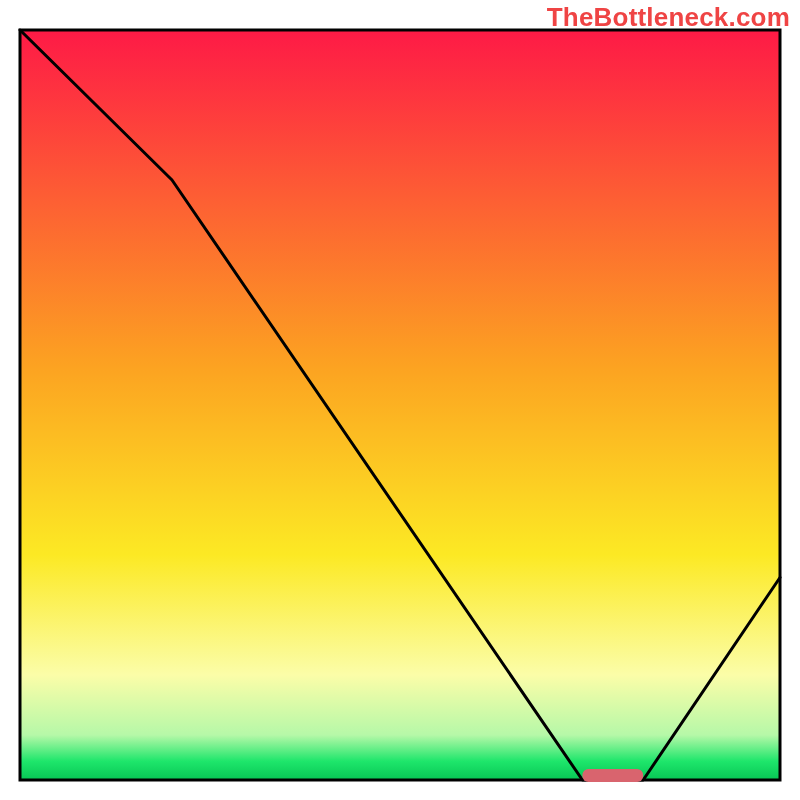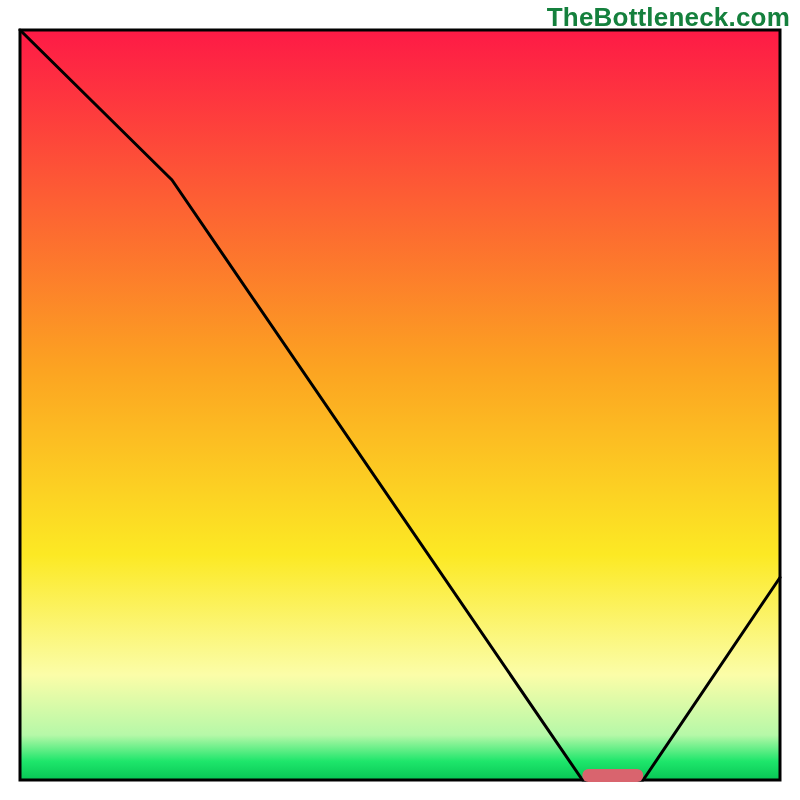--- a/index.html
+++ b/index.html
@@ -15,21 +15,21 @@
     width: 800px;
     height: 800px;
   }
   .watermark {
     position: absolute;
     top: 2px;
     right: 10px;
     font-family: Arial, Helvetica, sans-serif;
     font-size: 26px;
     font-weight: 600;
-    color: #15803d;
+    color: #ef4444;
     letter-spacing: 0.2px;
     z-index: 10;
   }
   svg {
     position: absolute;
     top: 0;
     left: 0;
   }
 </style>
 </head>

